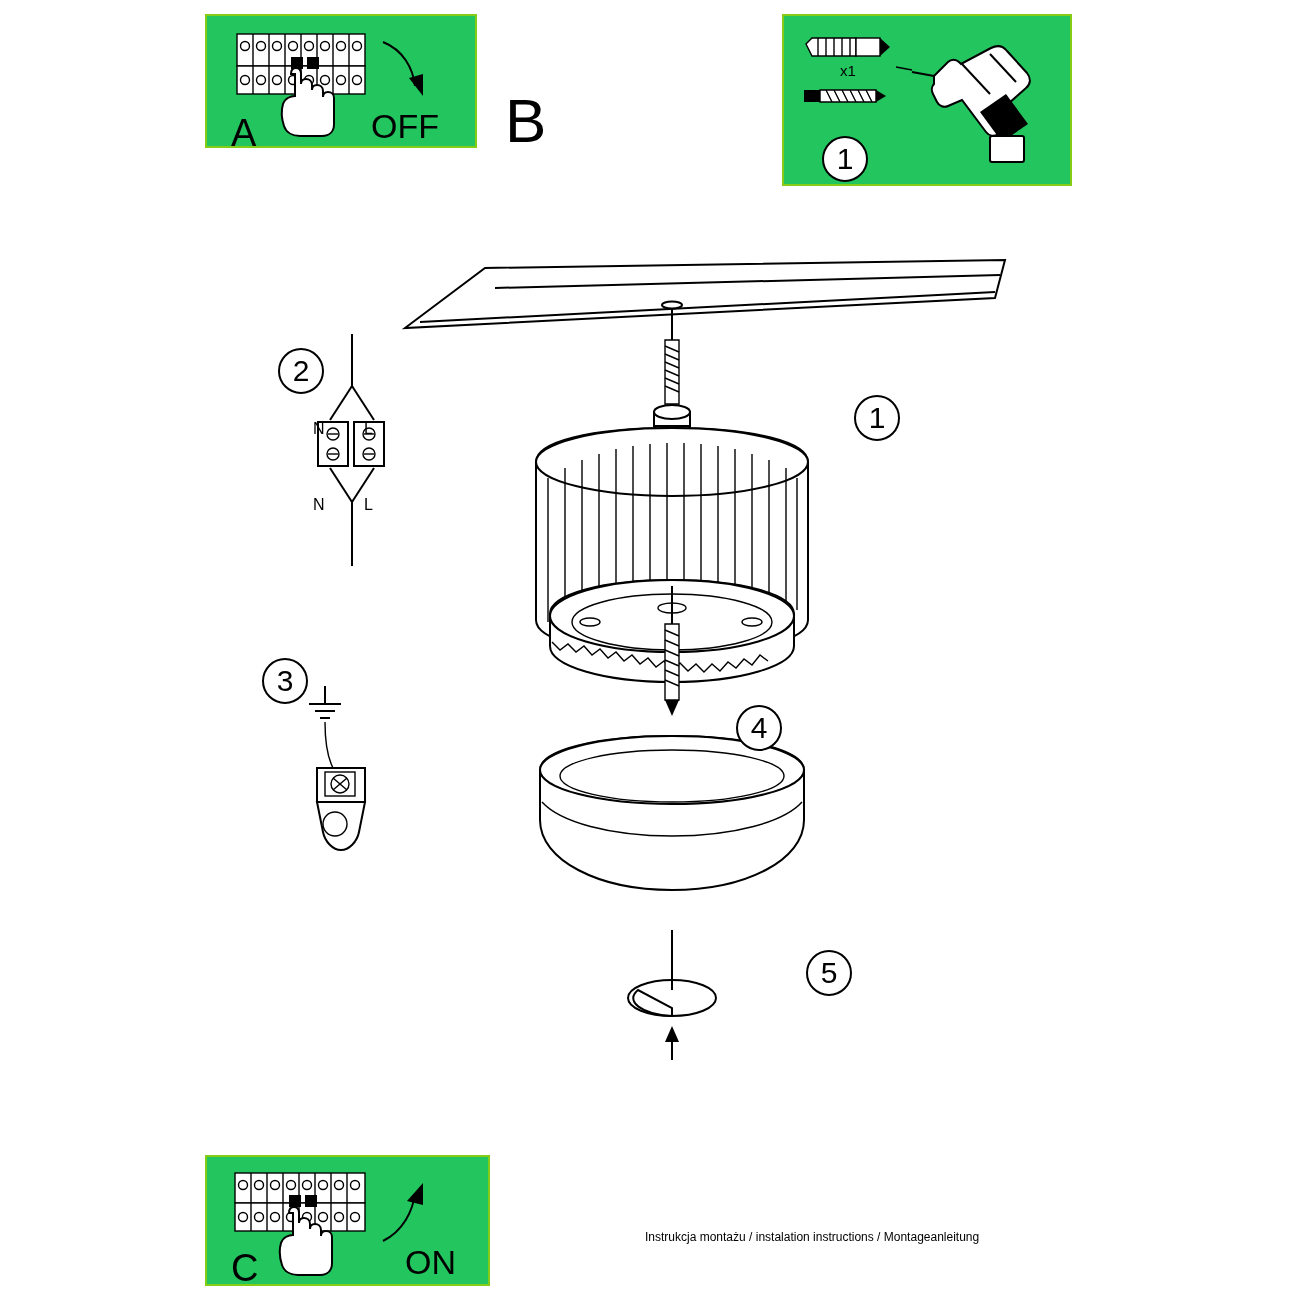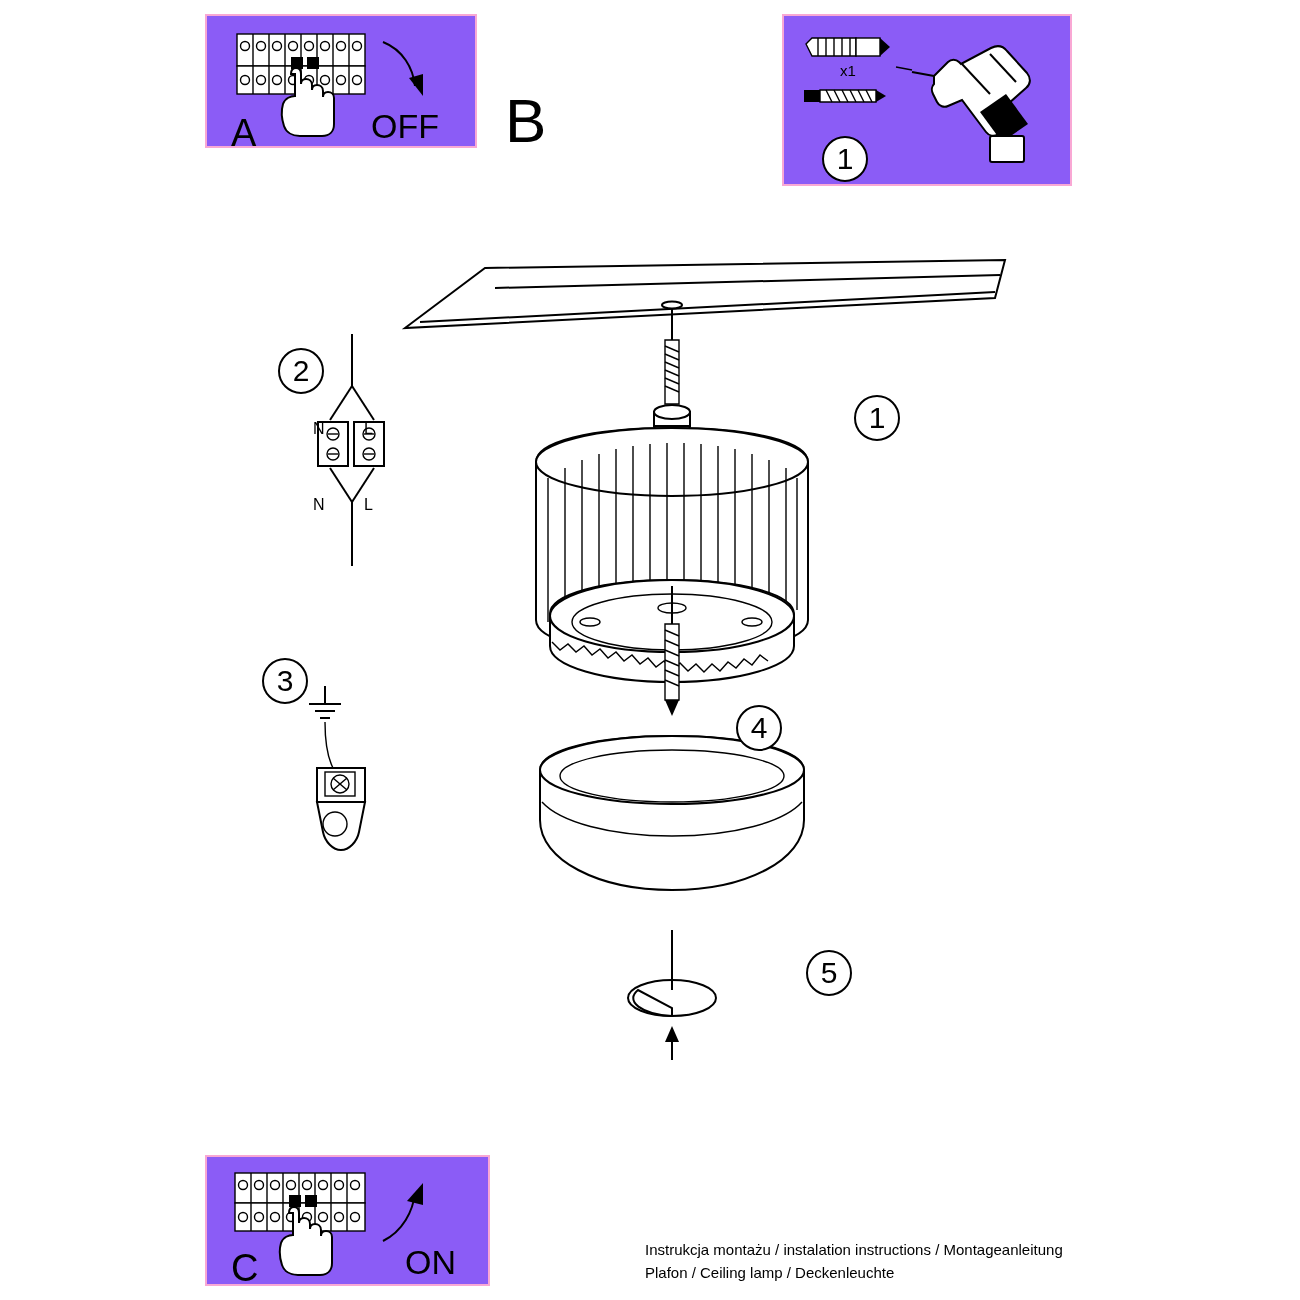--- a/index.html
+++ b/index.html
@@ -13,22 +13,22 @@
   }
   #sheet {
     position: relative;
     width: 1300px;
     height: 1300px;
     background: #ffffff;
     overflow: hidden;
   }
   .panel {
     position: absolute;
-    border: 2px solid #f9a8d4;
-    background: #8b5cf6;
+    border: 2px solid #84cc16;
+    background: #22c55e;
     box-sizing: border-box;
   }
   .panel-a { left: 205px; top: 14px; width: 272px; height: 134px; }
   .panel-c { left: 205px; top: 1155px; width: 285px; height: 131px; }
   .panel-tools { left: 782px; top: 14px; width: 290px; height: 172px; }
 
   .step-letter {
     position: absolute;
     font-size: 38px;
     font-weight: 400;
@@ -59,24 +59,23 @@
     font-size: 30px;
     font-family: "Liberation Sans", sans-serif;
     background: #fff;
     box-sizing: border-box;
   }
   .footer {
     position: absolute;
     left: 645px;
     top: 1228px;
     width: 470px;
-    font-size: 15px;
+    font-size: 12px;
     line-height: 1.55;
     font-family: "Liberation Sans", sans-serif;
-    margin-top: 10px;
   }
   .small-x {
     position: absolute;
     font-size: 15px;
     font-family: "Liberation Sans", sans-serif;
   }
   svg { display: block; }
   .ln { fill: none; stroke: #000; stroke-width: 2; }
   .ln-thin { fill: none; stroke: #000; stroke-width: 1.4; }
   .fillw { fill: #fff; stroke: #000; stroke-width: 2; }
@@ -363,16 +362,15 @@
         <path class="ln" d="M176 84 C196 74 206 54 208 36"></path>
         <path class="fillk" d="M200 44 L216 26 L216 48 Z"></path>
       </g>
     </svg>
     <div class="step-letter" style="left:24px; top:92px;">C</div>
     <div class="label-text" style="left:162px; top:88px;margin-left:36px;">ON</div>
   </div>
 
   <div class="footer">
     <div>Instrukcja montażu / instalation instructions / Montageanleitung</div>
-    <div>Plafon / Ceiling lamp / Deckenleuchte</div>
   </div>
 
 </div>
 
 </body></html>

